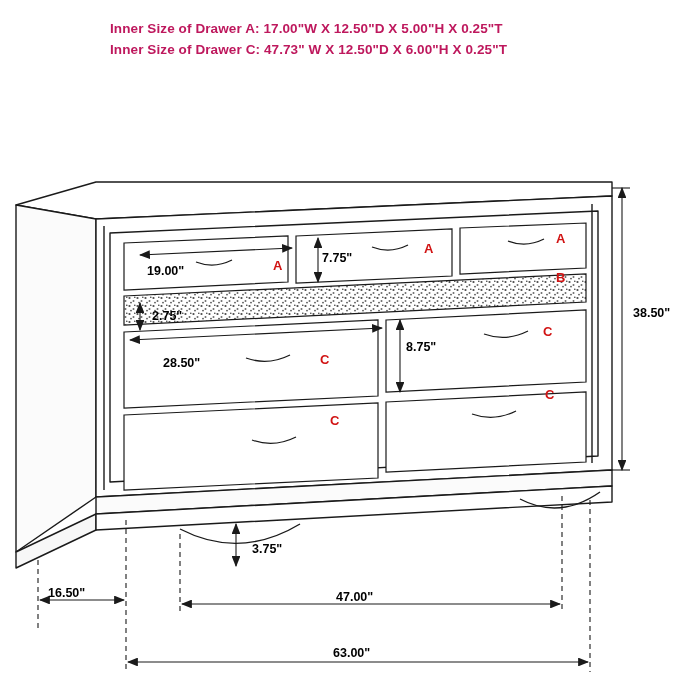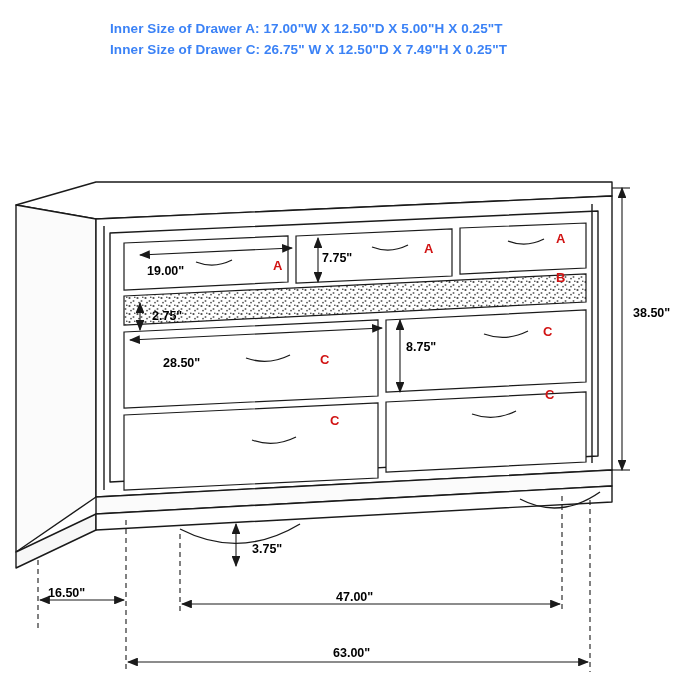--- a/index.html
+++ b/index.html
@@ -25,21 +25,21 @@
     left: 70px;
     top: 18px;
     width: 600px;
   }
   .spec-line {
     font-size: 13.5px;
     font-weight: bold;
     letter-spacing: 0.1px;
     line-height: 21px;
     white-space: nowrap;
-    color: #3b82f6;
+    color: #be185d;
     padding-left: 40px;
   }
   svg.diagram {
     position: absolute;
     left: 0;
     top: 0;
     width: 700px;
     height: 700px;
   }
   .lbl {
@@ -57,21 +57,21 @@
     white-space: nowrap;
   }
 </style>
 </head>
 <body>
 
 <div id="stage">
 
   <div class="spec-block">
     <div class="spec-line">Inner Size of Drawer A: 17.00"W X 12.50"D X 5.00"H X 0.25"T</div>
-    <div class="spec-line">Inner Size of Drawer C: 26.75" W X 12.50"D X 7.49"H X 0.25"T</div>
+    <div class="spec-line">Inner Size of Drawer C: 47.73" W X 12.50"D X 6.00"H X 0.25"T</div>
   </div>
 
   <svg class="diagram" viewBox="0 0 700 700">
     <defs>
       <pattern id="speckle" width="8" height="8" patternUnits="userSpaceOnUse">
         <rect width="8" height="8" fill="#ffffff"></rect>
         <circle cx="1.5" cy="2" r="1.1" fill="#4a4a4a"></circle>
         <circle cx="5.5" cy="5" r="1.0" fill="#6a6a6a"></circle>
         <circle cx="6.8" cy="1.3" r="0.8" fill="#3a3a3a"></circle>
         <circle cx="3.0" cy="6.6" r="0.9" fill="#555555"></circle>

